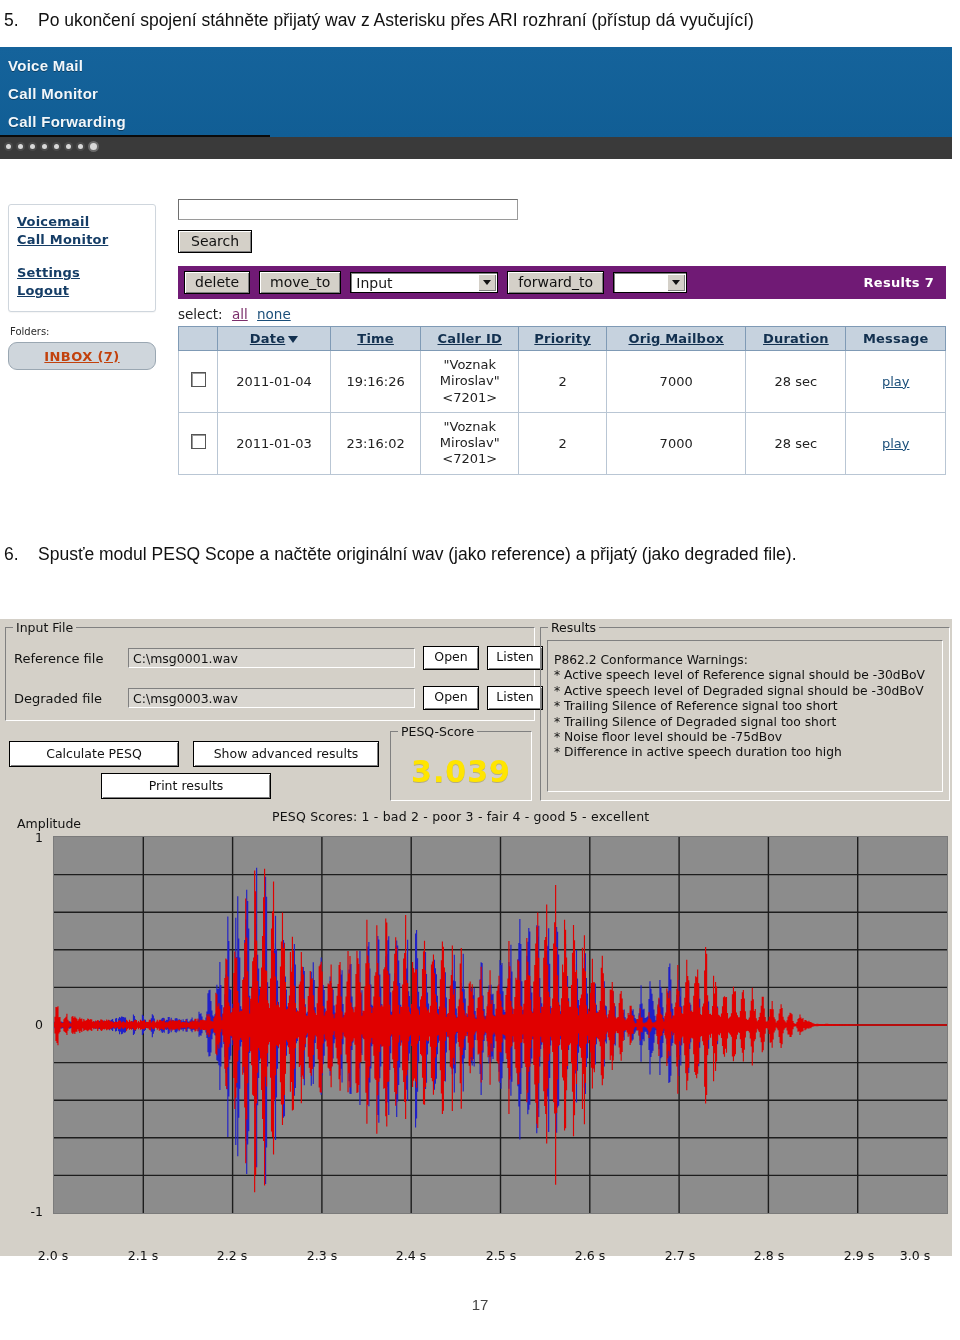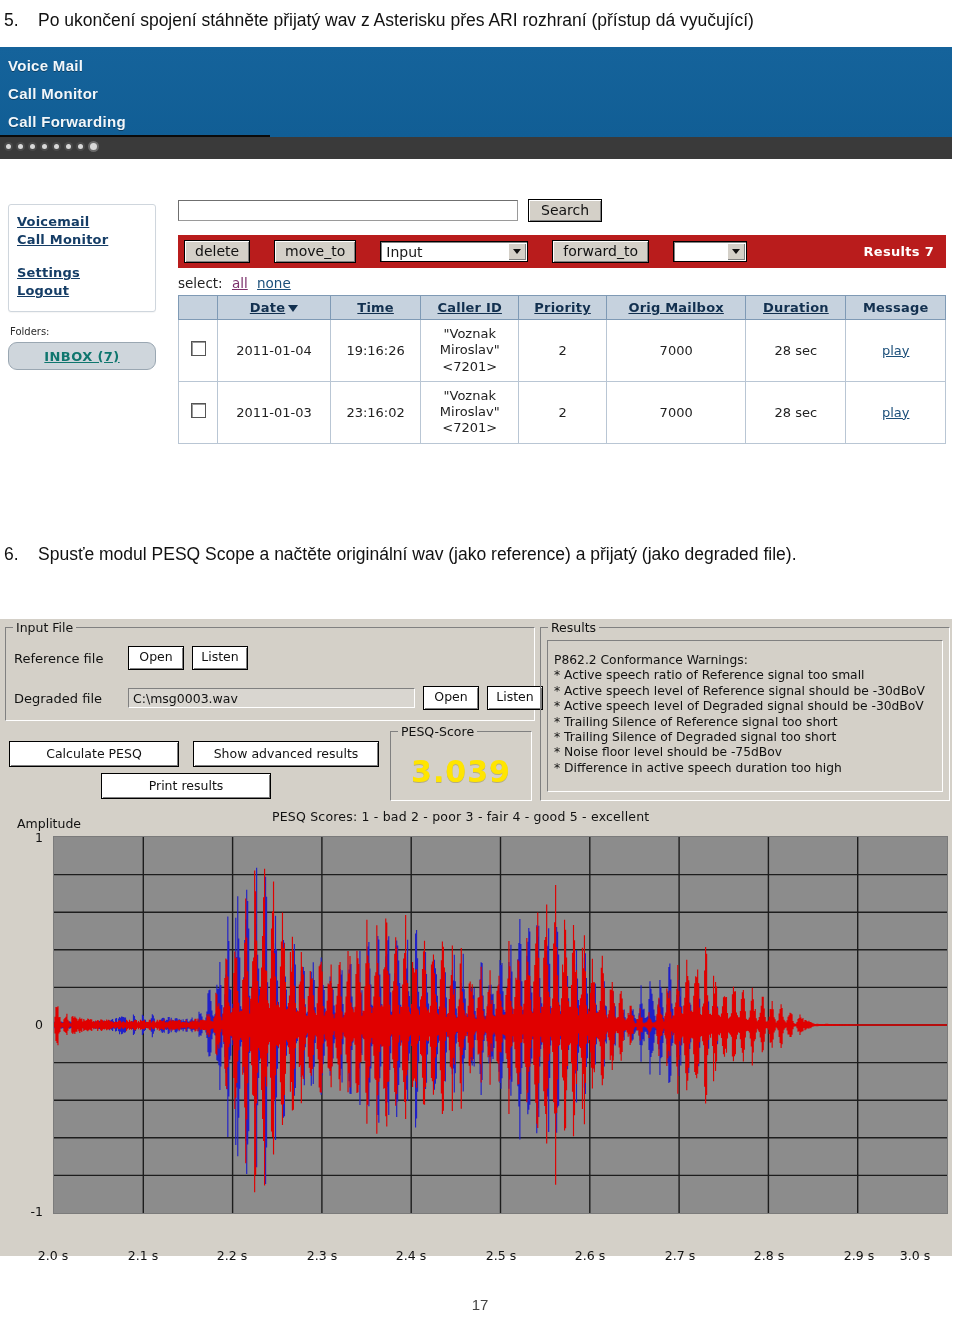--- a/index.html
+++ b/index.html
@@ -37,36 +37,36 @@
 
   
   .vm-side{position:absolute;left:8px;top:45px;width:148px;}
   .vm-side .card{border:1px solid #cfd6dd;border-radius:3px;background:#fff;padding:6px 8px 10px 8px;
     box-shadow:0 1px 1px rgba(0,0,0,.04);}
   .vm-link{display:block;font-size:13px;color:#153d66;text-decoration:underline;font-weight:bold;
     letter-spacing:.2px;margin:3px 0;font-family:"DejaVu Sans",sans-serif;}
   .vm-gap{height:12px;}
   .vm-foldlabel{margin:14px 0 5px 2px;font-size:10px;color:#2b2b2b;font-family:"DejaVu Sans",sans-serif;}
   .vm-inbox{border:1px solid #9aa7b2;border-radius:9px;background:#cfd6dc;text-align:center;padding:4px 0;}
-  .vm-inbox span{font-size:13px;color:#0f766e;text-decoration:underline;font-weight:bold;
+  .vm-inbox span{font-size:13px;color:#c2410c;text-decoration:underline;font-weight:bold;
     font-family:"DejaVu Sans",sans-serif;letter-spacing:.4px;}
 
   
   .vm-main{position:absolute;left:178px;top:40px;right:6px;}
 
-  .searchrow{display:flex;align-items:center;gap:10px;}
+  .searchrow{display:flex;align-items:flex-start;gap:10px;flex-direction:column;}
   .searchbox{width:340px;height:21px;border:1px solid #9a9a9a;border-top-color:#6f6f6f;
     border-left-color:#6f6f6f;background:#fff;box-sizing:border-box;}
   .winbtn{border:1px solid #000;background:#d4d0c8;
     box-shadow:inset 1px 1px 0 #ffffff, inset -1px -1px 0 #808080;
     font-size:14px;font-family:"DejaVu Sans",sans-serif;color:#111;
     padding:2px 12px;line-height:17px;cursor:default;}
 
-  .actionbar{margin-top:13px;background:#b91c1c;height:33px;display:flex;align-items:center;
-    padding:0 8px 0 6px;gap:24px;}
+  .actionbar{margin-top:13px;background:#701a75;height:33px;display:flex;align-items:center;
+    padding:0 8px 0 6px;gap:9px;}
   .actionbar .winbtn{padding:2px 10px;}
   .wsel{border:1px solid #000;background:#fff;height:21px;display:flex;align-items:center;
     box-shadow:inset 1px 1px 0 #808080;font-size:14px;font-family:"DejaVu Sans",sans-serif;
     padding-left:5px;box-sizing:border-box;position:relative;}
   .wsel .arrow{position:absolute;right:1px;top:1px;bottom:1px;width:18px;background:#d4d0c8;
     box-shadow:inset 1px 1px 0 #fff, inset -1px -1px 0 #808080;display:flex;align-items:center;justify-content:center;}
   .wsel .arrow i{display:block;width:0;height:0;border-left:4px solid transparent;border-right:4px solid transparent;
     border-top:5px solid #111;}
   .results{margin-left:auto;color:#fff;font-weight:bold;font-size:13px;
     font-family:"DejaVu Sans",sans-serif;letter-spacing:.3px;padding-right:4px;}
@@ -261,37 +261,37 @@
   <div class="txt">Spusťe modul PESQ Scope a načtěte originální wav (jako reference) a přijatý (jako degraded file).</div>
 </div>
 
 <div id="pesq">
 
   <div class="grp" id="grp-input">
     <div class="cap">Input File</div>
 
     <div class="frow" style="left:8px;top:18px;">
       <div class="lbl">Reference file</div>
+      <div class="ftext" style="width:287px">C:\msg0001.wav</div>
       <div class="pbtn" style="width:54px">Open</div>
       <div class="pbtn" style="width:54px">Listen</div>
     </div>
 
     <div class="frow" style="left:8px;top:58px;">
       <div class="lbl">Degraded file</div>
       <div class="ftext" style="width:287px">C:\msg0003.wav</div>
       <div class="pbtn" style="width:54px">Open</div>
       <div class="pbtn" style="width:54px">Listen</div>
     </div>
   </div>
 
   <div class="grp" id="grp-results">
     <div class="cap">Results</div>
     <div id="resultsbox">
       <div>P862.2 Conformance Warnings:</div>
-      <div>* Active speech ratio of Reference signal too small</div>
       <div>* Active speech level of Reference signal should be -30dBoV</div>
       <div>* Active speech level of Degraded signal should be -30dBoV</div>
       <div>* Trailing Silence of Reference signal too short</div>
       <div>* Trailing Silence of Degraded signal too short</div>
       <div>* Noise floor level should be -75dBov</div>
       <div>* Difference in active speech duration too high</div>
     </div>
   </div>
 
   <div id="btnpanel">

